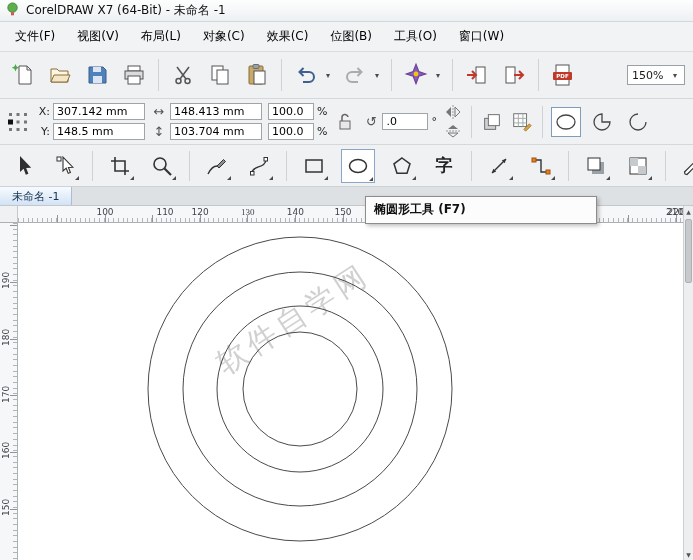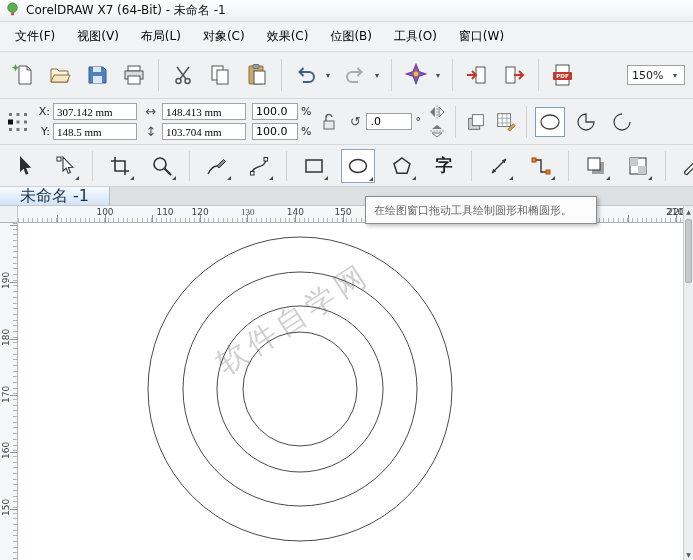--- a/index.html
+++ b/index.html
@@ -26,43 +26,43 @@
   .zoom-combo{margin-left:auto;width:58px;height:20px;background:#fff;border:1px solid #9aa0a6;display:flex;
     align-items:center;justify-content:space-between;padding:0 4px;font-size:11px;box-sizing:border-box;flex:0 0 auto;}
 
   
   .propbar{position:absolute;left:0;top:99px;width:693px;height:46px;background:#eff1f3;border-bottom:1px solid #d5d8da;
     display:flex;align-items:center;padding:0 6px;gap:6px;box-sizing:border-box;}
   .pcol{display:flex;flex-direction:column;gap:3px;}
   .prow{display:flex;align-items:center;gap:3px;}
   .flabel{font-size:11px;color:#222;width:14px;text-align:right;}
   .pfield{height:17px;border:1px solid #9fa4a9;background:#fff;font-family:inherit;font-size:11px;padding:0 3px;box-sizing:border-box;}
-  .w78{width:84px;font-family:Liberation Serif, serif;}.w46{width:46px;}
+  .w78{width:92px;}.w46{width:46px;}
   .unit{font-size:11px;color:#222;}
   .pb-icon{width:24px;height:24px;display:flex;align-items:center;justify-content:center;flex:0 0 auto;}
   .glyph{font-size:13px;color:#555;width:16px;text-align:center;}
   .small-btn{width:20px;height:16px;display:flex;align-items:center;justify-content:center;}
   .shape-btn{width:30px;height:30px;display:flex;align-items:center;justify-content:center;border:1px solid transparent;box-sizing:border-box;}
   .shape-btn.pressed{background:#fff;border:1px solid #7f9cbb;}
 
   
   .toolbox{position:absolute;left:0;top:145px;width:693px;height:42px;background:#eff1f3;border-bottom:1px solid #cfd2d5;
     display:flex;align-items:center;gap:12px;padding:0 8px;box-sizing:border-box;}
   .tool{position:relative;width:30px;height:30px;display:flex;align-items:center;justify-content:center;flex:0 0 auto;}
   .tool.fly::after{content:"";position:absolute;right:1px;bottom:1px;width:0;height:0;
     border-left:4px solid transparent;border-bottom:4px solid #4a4a4a;}
   .tool.pressed{background:#fff;border:1px solid #8aa6c4;width:34px;height:34px;box-sizing:border-box;}
   .text-glyph{font-size:17px;font-weight:bold;color:#222;line-height:1;}
   .tool-sep{width:1px;height:30px;background:#cfd2d5;flex:0 0 auto;}
 
   
   .tabbar{position:absolute;left:0;top:187px;width:693px;height:19px;background:#dee1e4;border-bottom:1px solid #c5c8cb;
     display:flex;align-items:stretch;box-sizing:border-box;}
-  .doctab{height:100%;padding:0 20px;background:linear-gradient(#f7fbff,#d2e3f5);border-right:1px solid #a9bed4;
-    display:flex;align-items:center;font-size:16px;color:#15314f;}
+  .doctab{height:100%;padding:0 12px;background:linear-gradient(#f7fbff,#d2e3f5);border-right:1px solid #a9bed4;
+    display:flex;align-items:center;font-size:11px;color:#15314f;}
 
   
   .hruler{position:absolute;left:18px;top:206px;width:665px;height:17px;background:#f6f7f8;border-bottom:1px solid #aeb1b4;box-sizing:border-box;
     background-image:repeating-linear-gradient(90deg,#8f959a 0 1px,transparent 1px 47.6px),
                      repeating-linear-gradient(90deg,#b0b5b9 0 1px,transparent 1px 4.76px);
     background-size:100% 7px,100% 4px;background-position:39.4px 100%,0 100%;background-repeat:no-repeat,no-repeat;overflow:hidden;}
   .hr-num{position:absolute;top:1px;transform:translateX(-50%);font-size:9px;color:#3f4347;}
   .corner{position:absolute;left:0;top:206px;width:18px;height:17px;background:#f0f1f3;
     border-bottom:1px solid #aeb1b4;border-right:1px solid #c5c8cb;box-sizing:border-box;}
   .vruler{position:absolute;left:0;top:223px;width:18px;height:337px;background:#f6f7f8;border-right:1px solid #aeb1b4;box-sizing:border-box;
@@ -455,16 +455,16 @@
       </svg>
   </div>
 
   <div class="vscroll">
     <div class="vs-btn up">▲</div>
     <div class="vs-thumb"></div>
     <div class="vs-btn down">▼</div>
   </div>
 
   <div class="tooltip">
-    <div class="tt-desc">在绘图窗口拖动工具绘制圆形和椭圆形。</div>
+    <div class="tt-title">椭圆形工具 (F7)</div>
   </div>
 
 </div>
 
 </body></html>

